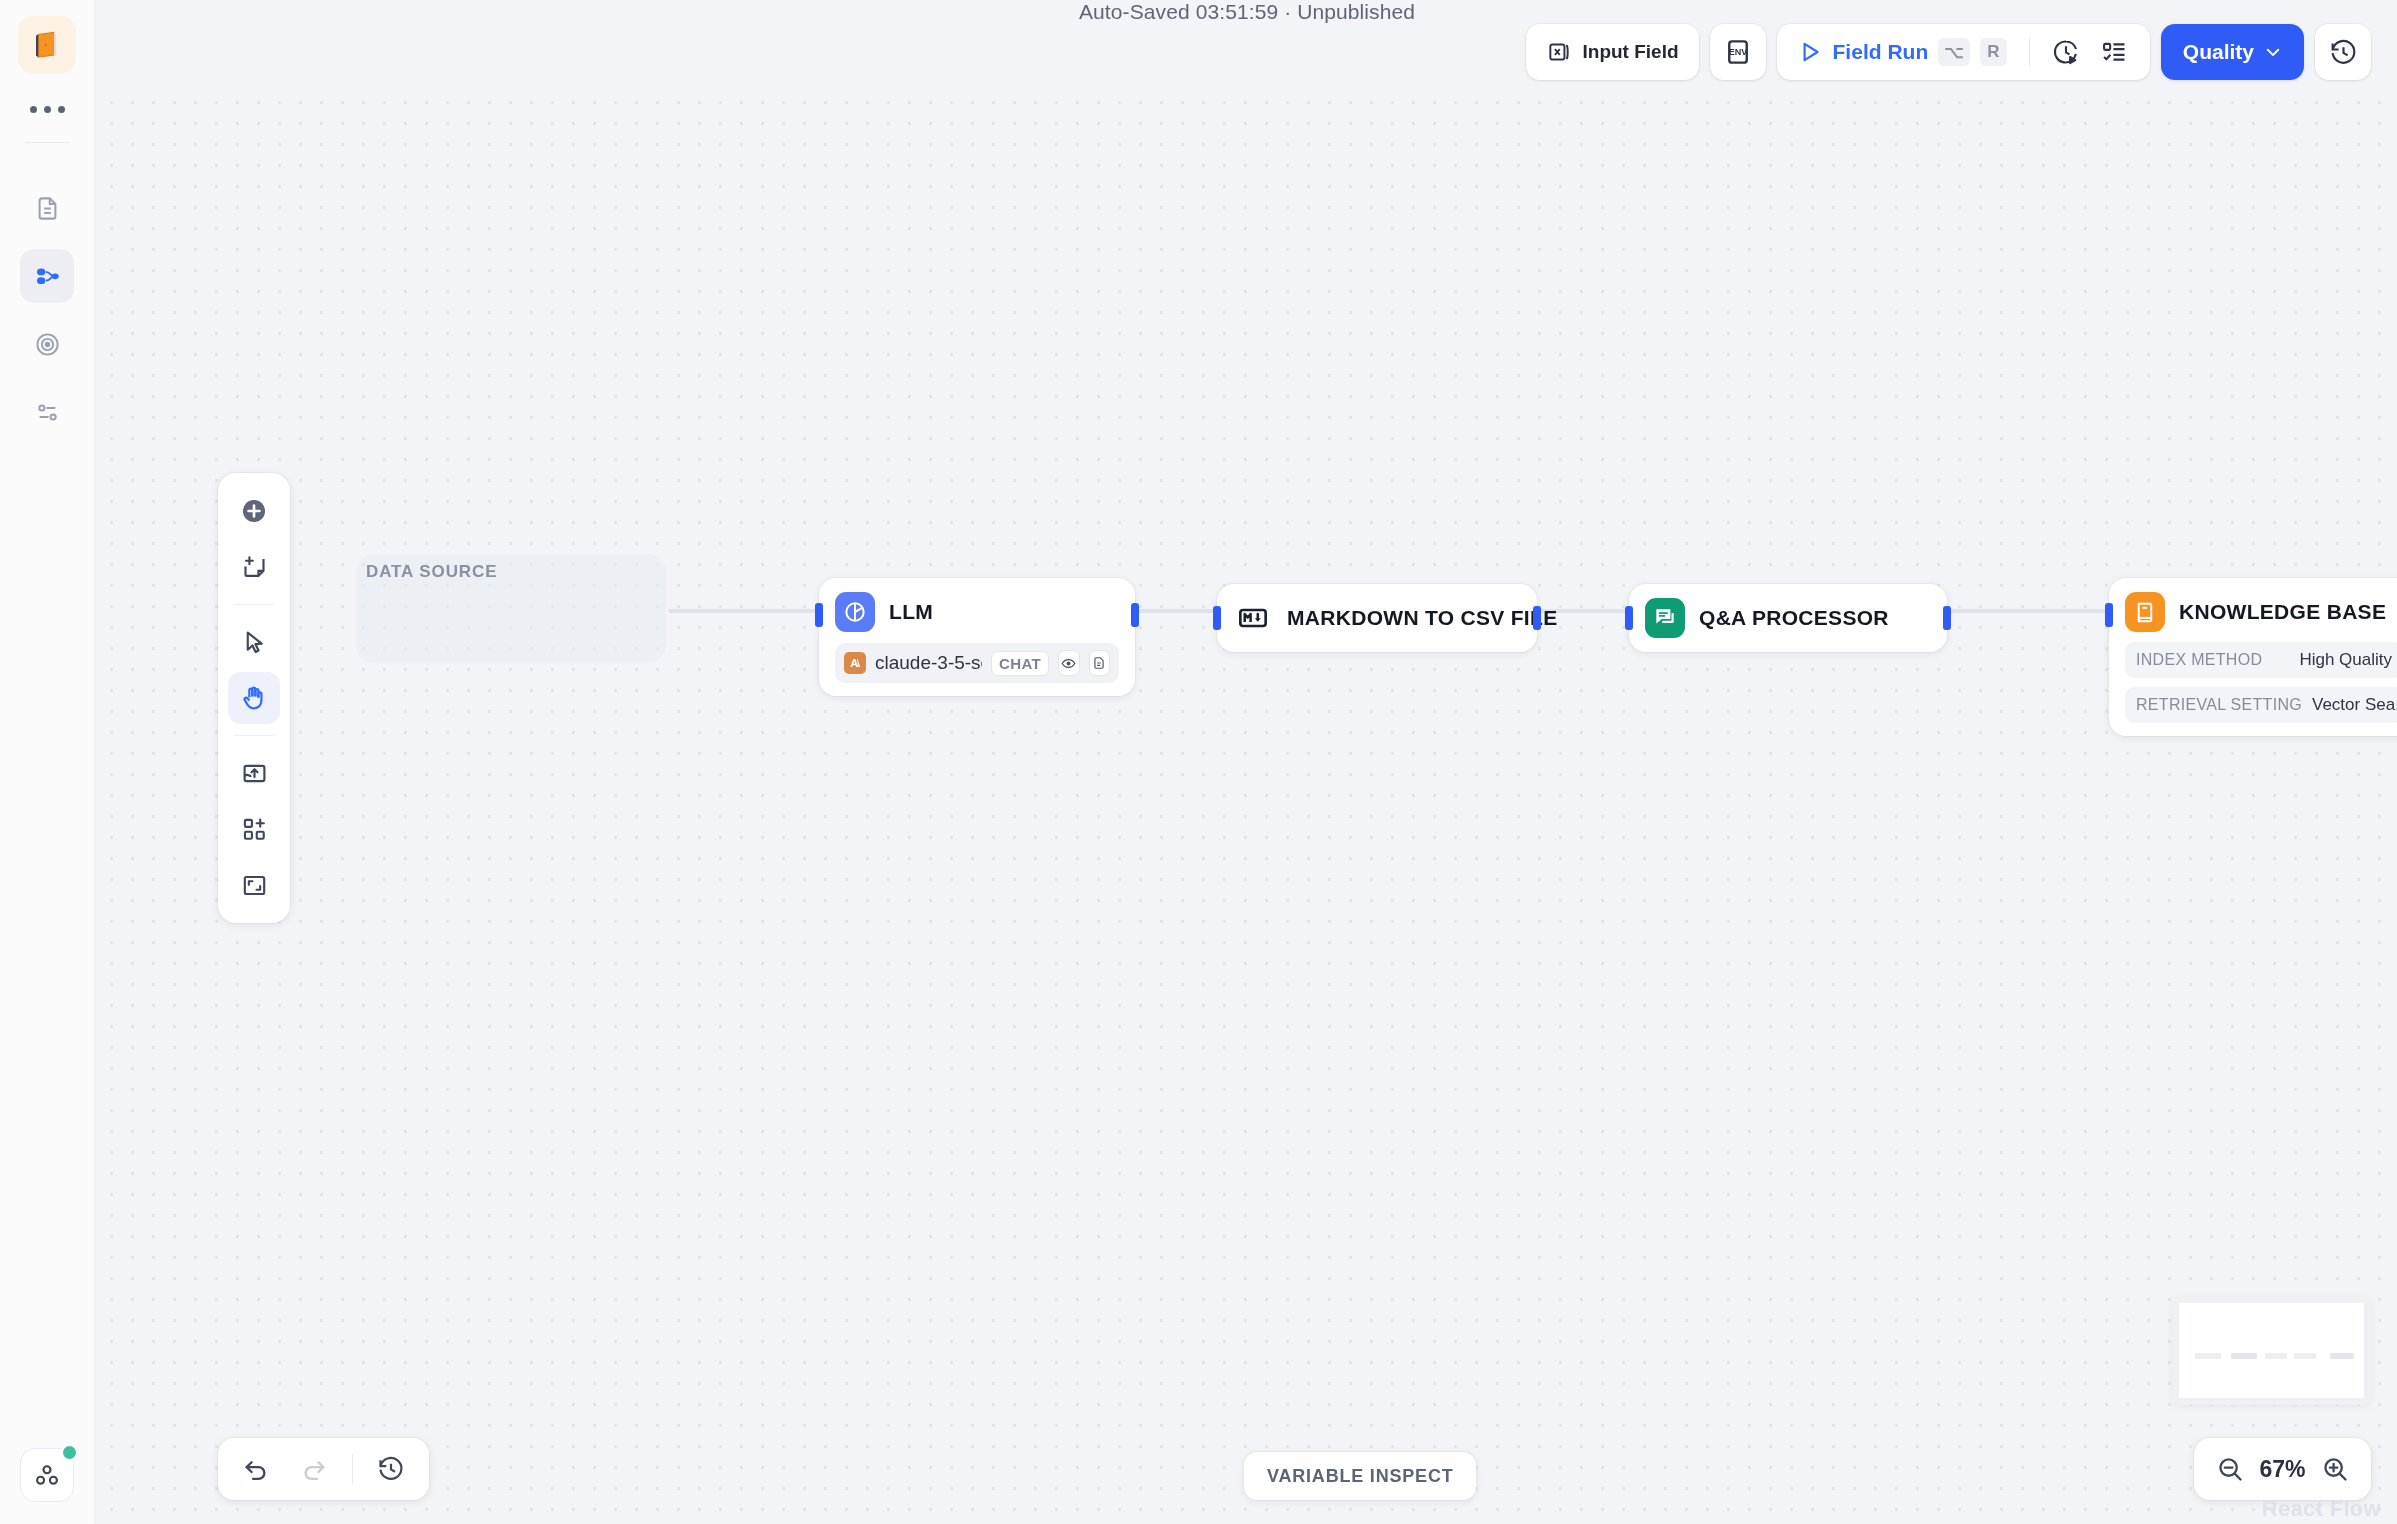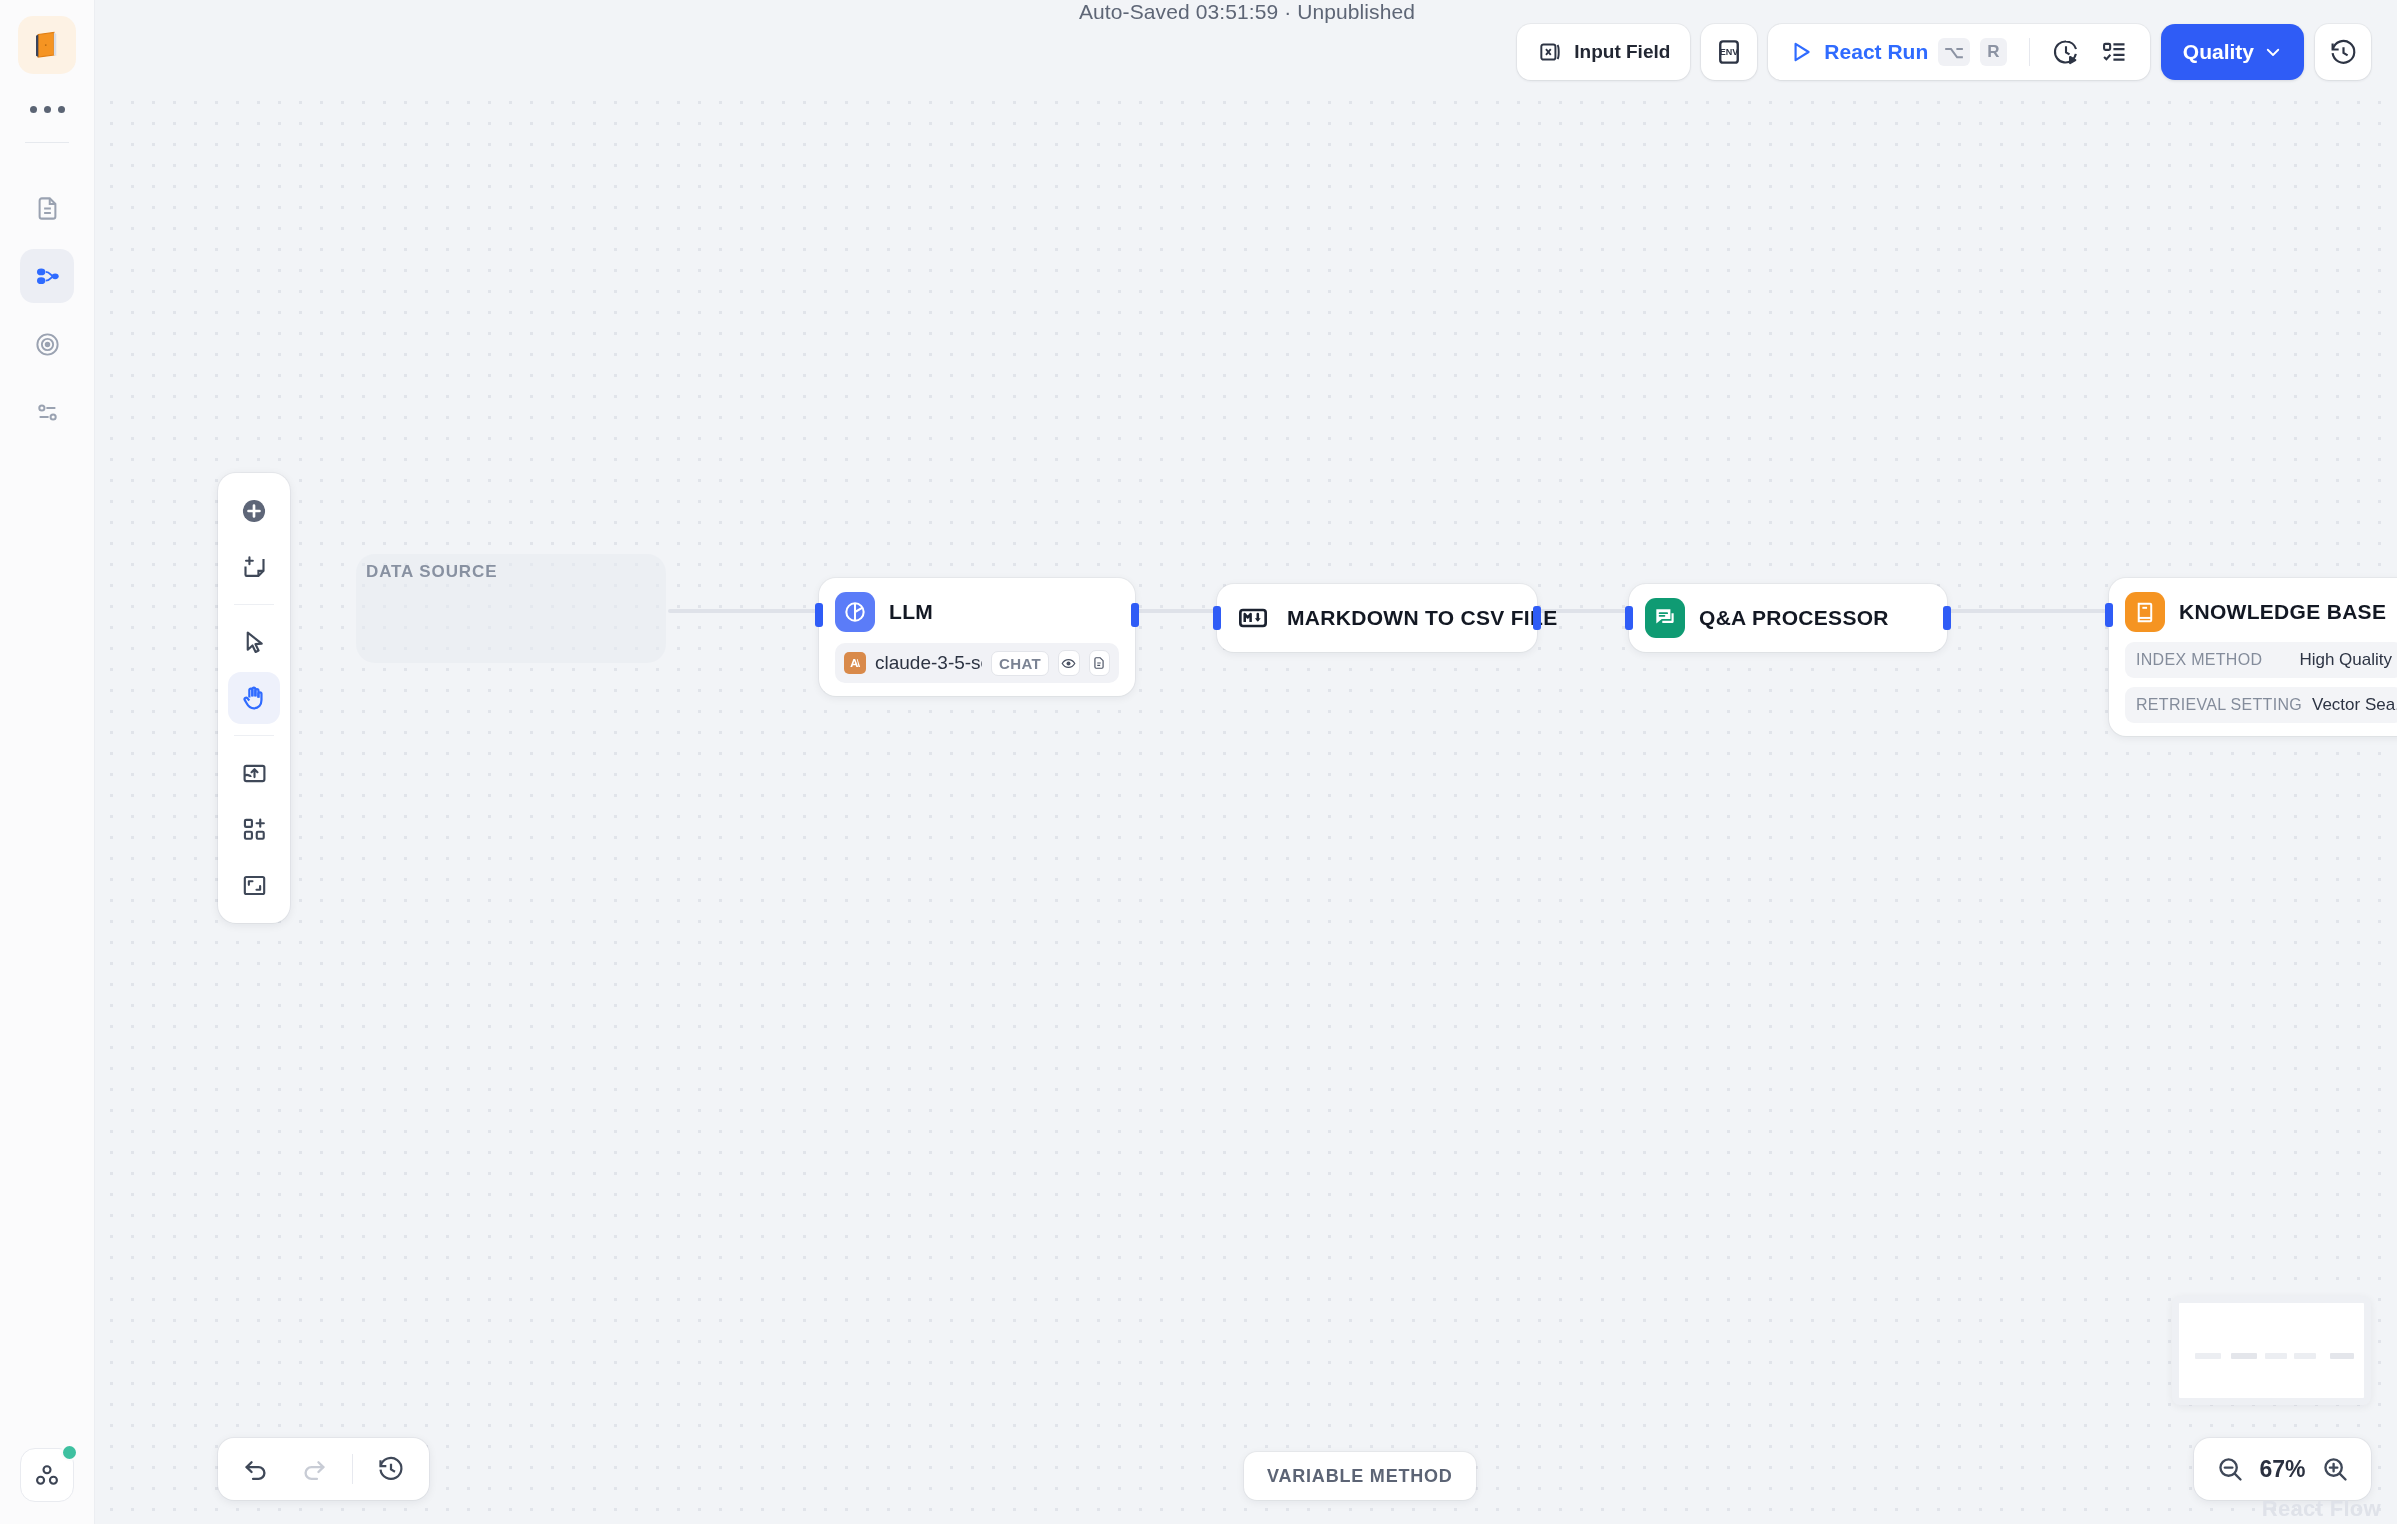--- a/index.html
+++ b/index.html
@@ -290,21 +290,21 @@
         <rect x="5" y="3.5" width="14" height="17" rx="2.2" fill="none" stroke="#2d3444" stroke-width="1.9"></rect>
         <text x="12" y="14.6" font-size="7.2" font-weight="700" fill="#2d3444" text-anchor="middle" font-family="Liberation Sans, sans-serif">ENV</text>
       </svg>
     </div>
 
     <div class="tb-group">
       <div class="testrun">
         <svg width="26" height="26" viewBox="0 0 24 24" fill="none" stroke="#2f6bff" stroke-width="2">
           <path d="M7 4.5 L19 12 L7 19.5 Z" stroke-linejoin="round"></path>
         </svg>
-        <span>React Run</span>
+        <span>Field Run</span>
         <span class="kbd">⌥</span>
         <span class="kbd">R</span>
       </div>
       <div class="grp-sep"></div>
       <div class="grp-btn">
         <svg width="28" height="28" viewBox="0 0 24 24" fill="none" stroke="#2d3444" stroke-width="1.8">
           <path d="M20.4 13.6A9 9 0 1 1 12 3a9 9 0 0 1 8.6 6.4"></path>
           <path d="M12 7v5.3l3 1.8"></path>
           <path d="M15.5 16.3 L20 18.9 L15.5 21.5 Z" fill="#2d3444" stroke-linejoin="round"></path>
         </svg>
@@ -507,21 +507,21 @@
     <div class="hb-btn">
       <svg width="28" height="28" viewBox="0 0 24 24" fill="none" stroke="currentColor" stroke-width="1.9">
         <path d="M3.2 9.3A9 9 0 1 1 3 12.6"></path>
         <path d="M3 4.5v5h5"></path>
         <path d="M12 7.6v4.8l3.4 2"></path>
       </svg>
     </div>
   </div>
 
   <div id="variable-inspect">
-    <span>VARIABLE METHOD</span>
+    <span>VARIABLE INSPECT</span>
   </div>
 
   <div id="minimap">
     <div class="mm-node" style="left:16px; top:50px; width:26px; background:#eceef2;"></div>
     <div class="mm-node" style="left:52px; top:50px; width:26px;"></div>
     <div class="mm-node" style="left:86px; top:50px; width:22px; background:#eceef2;"></div>
     <div class="mm-node" style="left:115px; top:50px; width:22px; background:#eceef2;"></div>
     <div class="mm-node" style="left:151px; top:50px; width:24px;"></div>
   </div>
 

